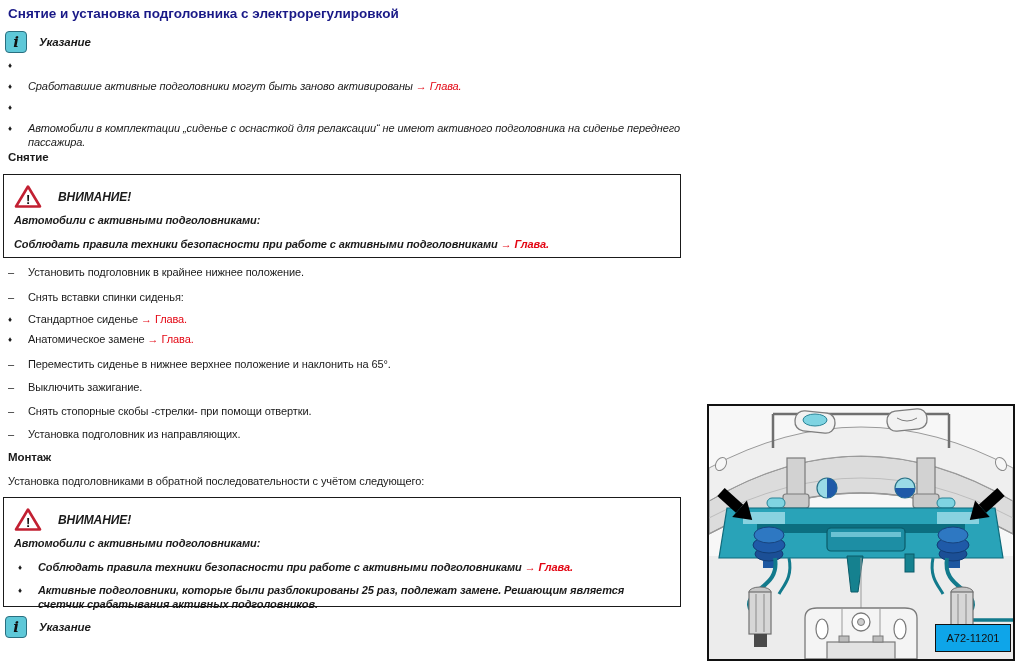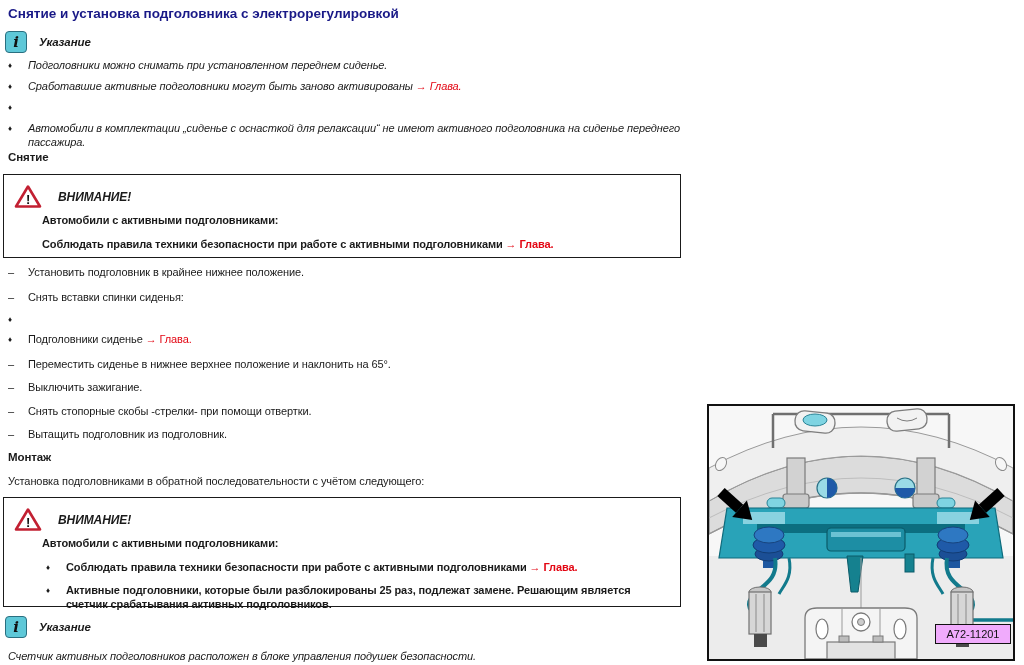--- a/index.html
+++ b/index.html
@@ -25,46 +25,45 @@
   .bullet-marker { font-size:8px; position:relative; top:-1px; }
   .dash-marker { font-size:11px; }
   .it { font-style:italic; }
   .link { color:#e30613; text-decoration:none; cursor:pointer; }
   .heading { font-size:11.5px; font-weight:bold; }
   .warning-box {
     position:absolute; left:3px; width:678px; border:1px solid #1a1a1a; background:#fff;
   }
   .warn-head { display:flex; align-items:center; gap:16px; margin:9px 0 0 10px; }
   .warn-title { font-size:12px; font-weight:bold; font-style:italic;text-align:right; }
-  .warn-line { font-size:11px; font-weight:bold; line-height:14px;margin-left:28px; }
+  .warn-line { font-size:11px; font-weight:bold; font-style:italic; line-height:14px; }
   .figure {
     position:absolute; left:707px; top:404px; width:308px; height:257px;
     border:2px solid #111; background:#fff;
   }
   .fig-label {
-    position:absolute; left:226px; top:218px; width:76px; height:20px;
-    background:#f0abfc; border:1.5px solid #111; display:flex; align-items:center;
+    position:absolute; left:226px; top:218px; width:76px; height:28px;
+    background:#0ea5e9; border:1.5px solid #111; display:flex; align-items:center;
     justify-content:center; font-size:11px; color:#111; letter-spacing:0;
   }
 </style>
 </head>
 <body>
 
 <div class="page">
 
   <div class="abs title" style="left:8px; top:6px;">Снятие и установка подголовника с электрорегулировкой</div>
 
   <div class="abs note-head" style="left:5px; top:31px;">
     <div class="note-icon">i</div>
     <div class="note-label">Указание</div>
   </div>
 
   <div class="abs row it" style="left:0; top:58px; width:690px;">
     <span class="marker-col bullet-marker">♦</span>
-    <span class="txt-col"><span>Подголовники можно снимать при установленном переднем сиденье.</span><span class="link"></span></span>
   </div>
   <div class="abs row it" style="left:0; top:79px; width:690px;">
     <span class="marker-col bullet-marker">♦</span>
     <span class="txt-col"><span>Сработавшие активные подголовники могут быть заново активированы </span><span class="link">→ Глава.</span></span>
   </div>
   <div class="abs row it" style="left:0; top:100px; width:690px;">
     <span class="marker-col bullet-marker">♦</span>
   </div>
   <div class="abs row it" style="left:0; top:121px; width:690px;">
     <span class="marker-col bullet-marker">♦</span>
@@ -90,40 +89,41 @@
   <div class="abs row" style="left:0; top:265px; width:690px;">
     <span class="marker-col dash-marker">–</span>
     <span class="txt-col"><span>Установить подголовник в крайнее нижнее положение.</span><span class="link"></span></span>
   </div>
   <div class="abs row" style="left:0; top:290px; width:690px;">
     <span class="marker-col dash-marker">–</span>
     <span class="txt-col"><span>Снять вставки спинки сиденья:</span><span class="link"></span></span>
   </div>
   <div class="abs row" style="left:0; top:312px; width:690px;">
     <span class="marker-col bullet-marker">♦</span>
+    <span class="txt-col"><span>Стандартное сиденье </span><span class="link">→ Глава.</span></span>
   </div>
   <div class="abs row" style="left:0; top:332px; width:690px;">
     <span class="marker-col bullet-marker">♦</span>
-    <span class="txt-col"><span>Подголовники сиденье </span><span class="link">→ Глава.</span></span>
+    <span class="txt-col"><span>Анатомическое замене </span><span class="link">→ Глава.</span></span>
   </div>
   <div class="abs row" style="left:0; top:357px; width:690px;">
     <span class="marker-col dash-marker">–</span>
     <span class="txt-col"><span>Переместить сиденье в нижнее верхнее положение и наклонить на 65°.</span><span class="link"></span></span>
   </div>
   <div class="abs row" style="left:0; top:380px; width:690px;">
     <span class="marker-col dash-marker">–</span>
     <span class="txt-col"><span>Выключить зажигание.</span><span class="link"></span></span>
   </div>
   <div class="abs row" style="left:0; top:404px; width:690px;">
     <span class="marker-col dash-marker">–</span>
     <span class="txt-col"><span>Снять стопорные скобы -стрелки- при помощи отвертки.</span><span class="link"></span></span>
   </div>
   <div class="abs row" style="left:0; top:427px; width:690px;">
     <span class="marker-col dash-marker">–</span>
-    <span class="txt-col"><span>Вытащить подголовник из подголовник.</span><span class="link"></span></span>
+    <span class="txt-col"><span>Установка подголовник из направляющих.</span><span class="link"></span></span>
   </div>
 
   <div class="abs heading" style="left:8px; top:451px;">Монтаж</div>
   <div class="abs row" style="left:8px; top:474px; width:670px;">Установка подголовниками в обратной последовательности с учётом следующего:</div>
 
   <div class="warning-box" style="top:497px; height:110px;">
     <div class="warn-head">
       <svg width="28" height="25" viewBox="0 0 28 25">
         <polygon points="14,2.5 26,22.5 2,22.5" fill="#ffffff" stroke="#c22032" stroke-width="2.6" stroke-linejoin="round"></polygon>
         <text x="14" y="19.5" text-anchor="middle" font-size="13" font-weight="bold" fill="#111" font-family="Liberation Sans, sans-serif">!</text>
@@ -138,21 +138,20 @@
     <div class="warn-line abs" style="left:0; top:85px; width:676px;">
       <span class="marker-col bullet-marker" style="left:14px;">♦</span>
       <span class="txt-col" style="left:34px; width:588px;"><span>Активные подголовники, которые были разблокированы 25 раз, подлежат замене. Решающим является счетчик срабатывания активных подголовников.</span><span class="link"></span></span>
     </div>
   </div>
 
   <div class="abs note-head" style="left:5px; top:616px;">
     <div class="note-icon">i</div>
     <div class="note-label">Указание</div>
   </div>
-  <div class="abs row it" style="left:8px; top:649px; width:670px;">Счетчик активных подголовников расположен в блоке управления подушек безопасности.</div>
 
   <div class="figure">
     <svg width="304" height="253" viewBox="0 0 304 253">
 
       <rect x="0" y="0" width="304" height="150" fill="#f7f7f7"></rect>
       <rect x="0" y="150" width="304" height="103" fill="#ececec"></rect>
 
       <path d="M0,95 Q152,5 304,95 L304,128 Q152,46 0,128 Z" fill="#dcdcdc" stroke="#8d8d8d" stroke-width="1.4"></path>
       <path d="M0,62 Q152,-20 304,62 L304,95 Q152,5 0,95 Z" fill="#efefef" stroke="#9a9a9a" stroke-width="1"></path>
       <path d="M0,128 Q152,46 304,128" fill="none" stroke="#9a9a9a" stroke-width="1"></path>

